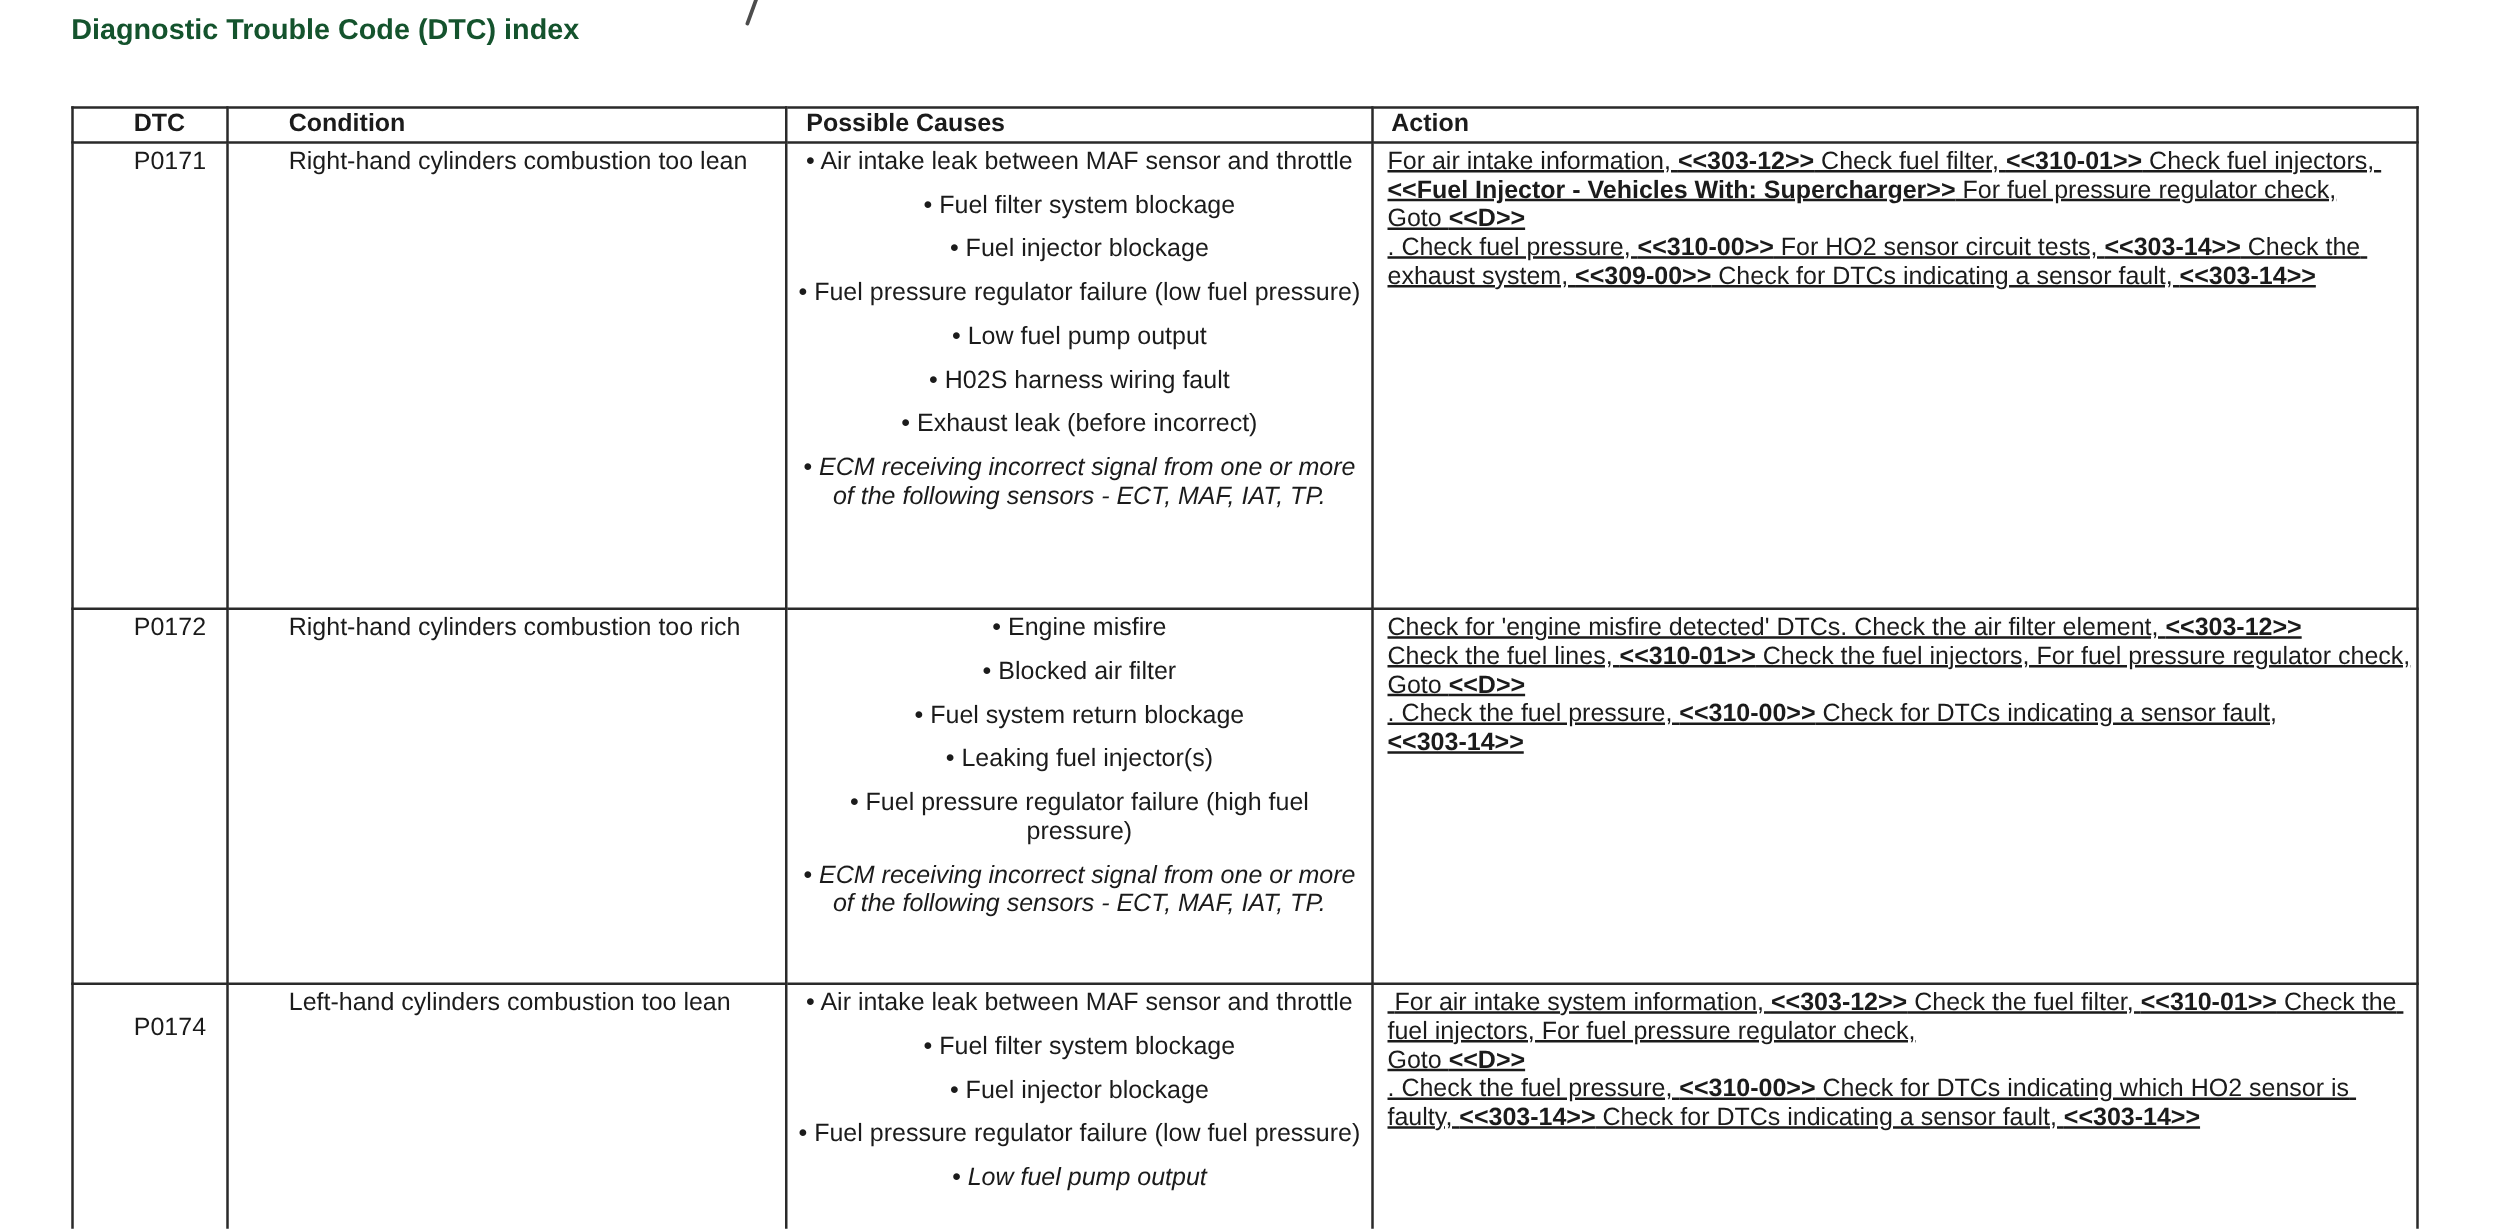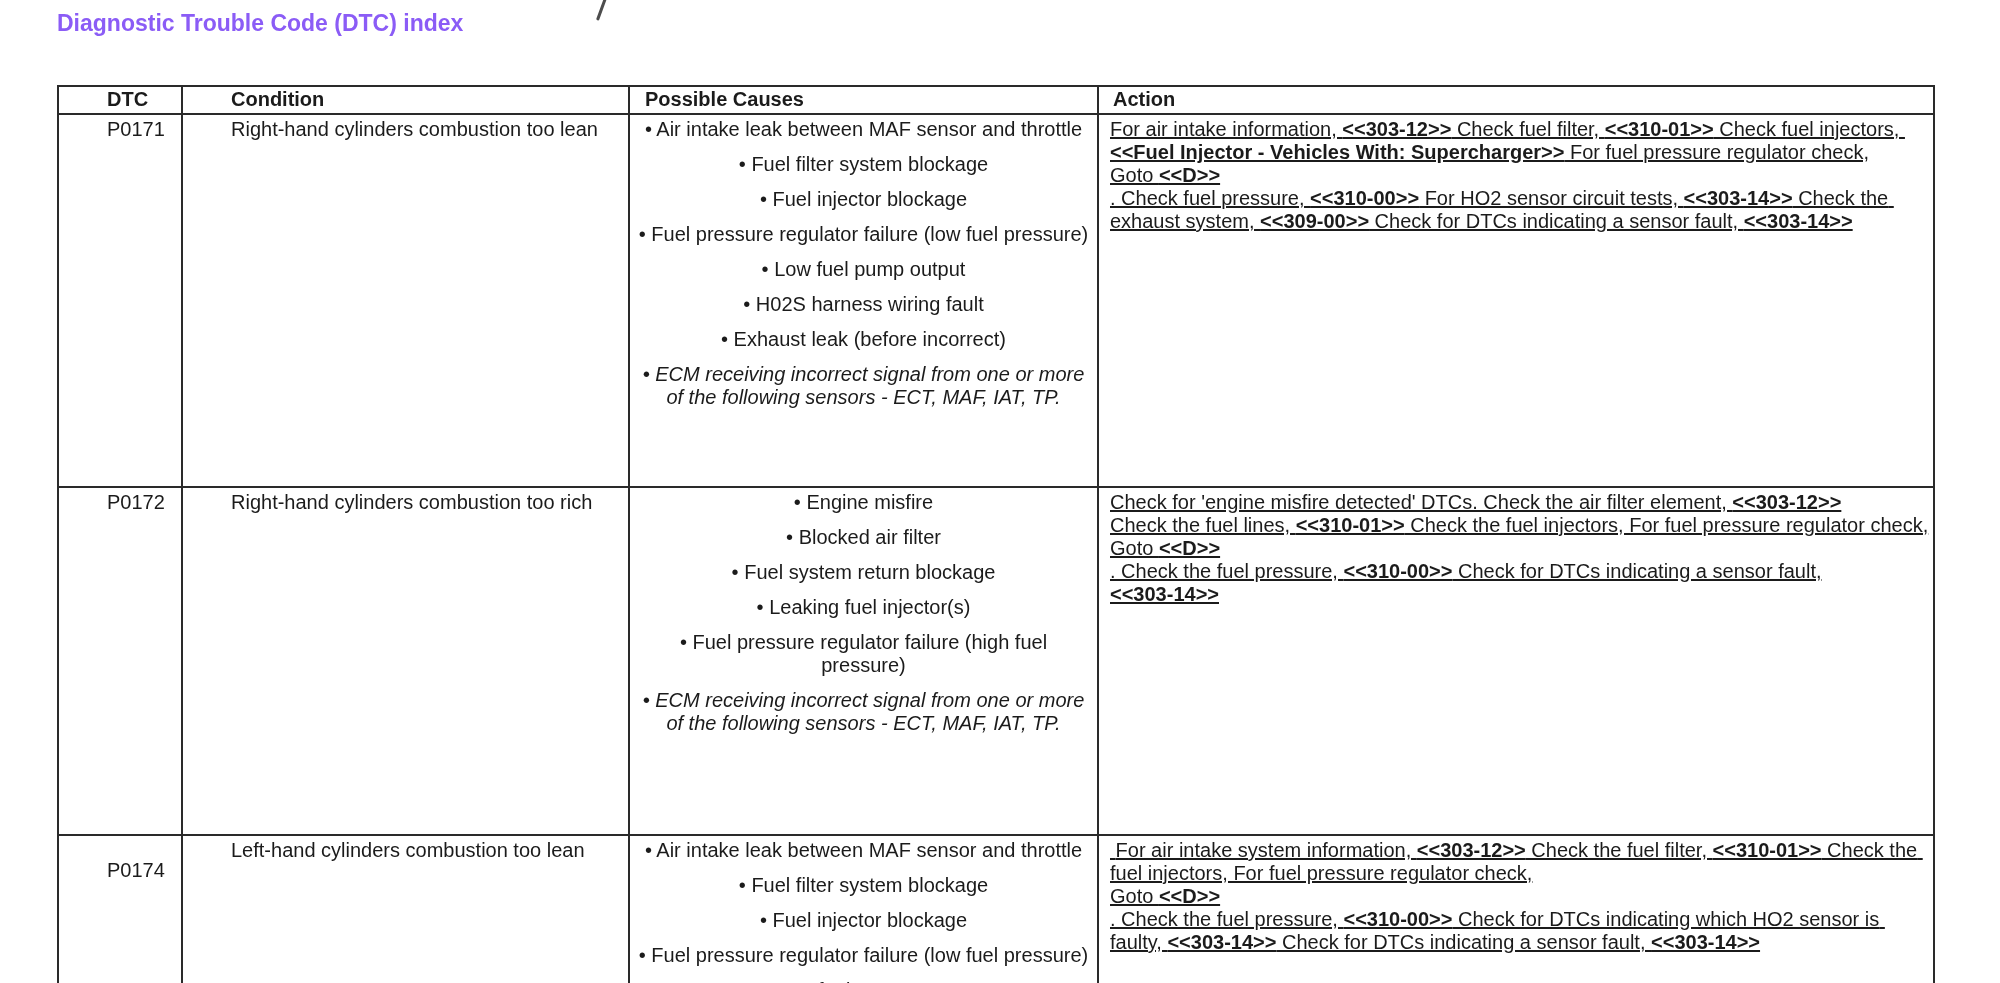--- a/index.html
+++ b/index.html
@@ -15,21 +15,21 @@
     font-family: "Liberation Sans", "DejaVu Sans", sans-serif;
     color: #1b1b1b;
   }
   .page-title {
     position: absolute;
     left: 57px;
     top: 10px;
     font-size: 23px;
     line-height: 26px;
     font-weight: bold;
-    color: #8b5cf6;
+    color: #14532d;
     margin: 0;
   }
   .pen-mark {
     position: absolute;
     left: 600px;
     top: -3px;
     width: 3px;
     height: 24px;
     background: #4d4d4d;
     border-radius: 2px;
@@ -66,21 +66,21 @@
   }
   
   .c1 { padding-left: 16px; padding-right: 4px; }
   .c2 { padding-left: 17px; padding-right: 8px; }
   th.c3 { padding-left: 15px; }
   td.c3 { padding-left: 8px;  padding-right: 8px; text-align: center; }
   th.c4 { padding-left: 14px; }
   td.c4 { padding-left: 11px; padding-right: 4px; }
   
   tbody tr:nth-child(1) { height: 373px; }
-  tbody tr:nth-child(2) { height: 348px; }
+  tbody tr:nth-child(2) { height: 300px; }
   tbody tr:nth-child(3) { height: 300px; }
   .cause { margin: 0 0 12px 0; }
   .cause:last-child { margin-bottom: 0; font-style: italic; }
   .action-text { white-space: pre-wrap; text-decoration: underline; }
   .action-text b { font-weight: bold; }
   td.dtc-low { padding-top: 23px; }
 </style>
 </head>
 <body>
 

